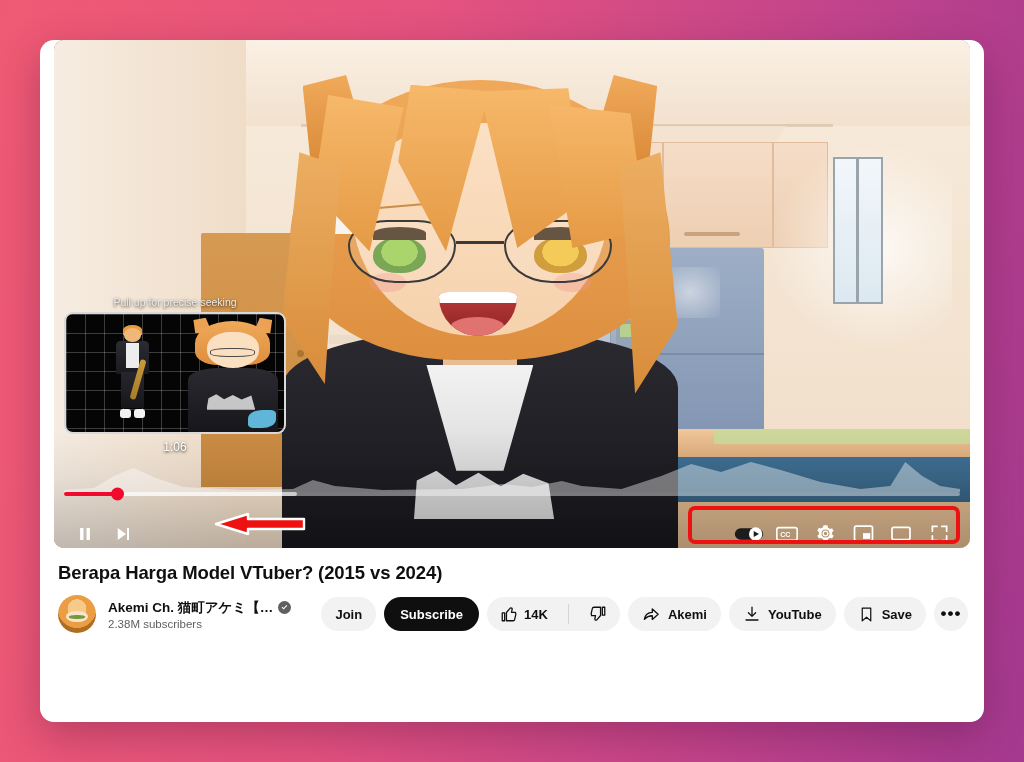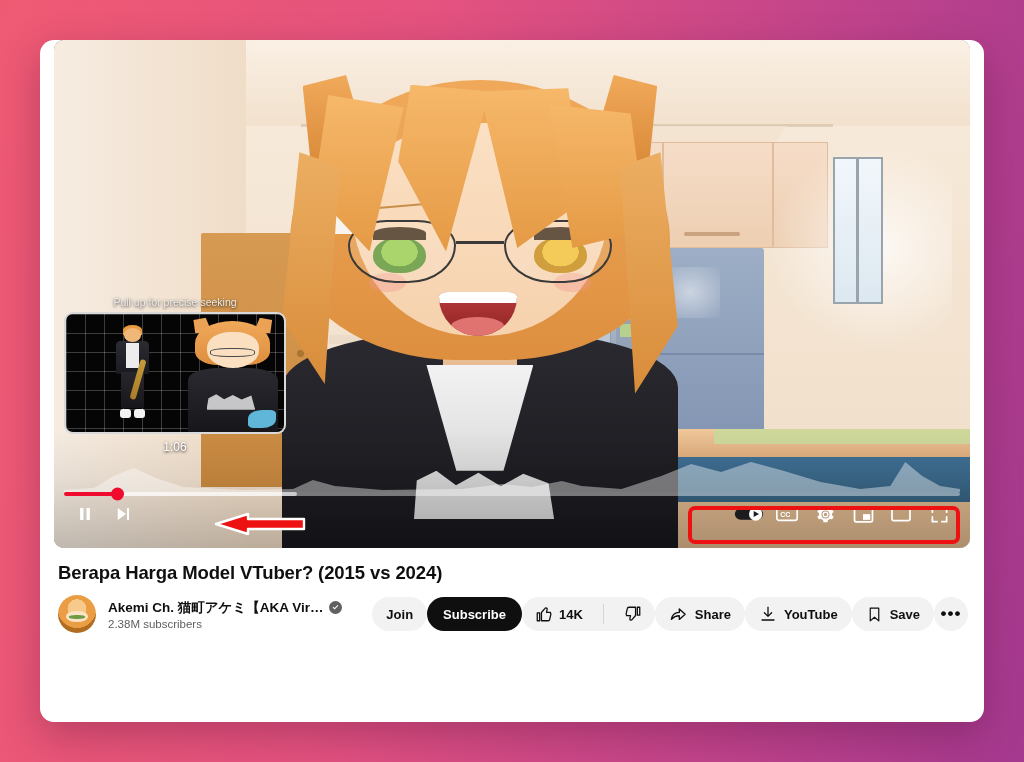--- a/index.html
+++ b/index.html
@@ -322,21 +322,21 @@
                 transform: translateY(-50%); background: #f00b2e; border-radius: 50%; }
 
   .ctrl-bar {
     position: absolute; left: 0; right: 0; bottom: 0;
     height: 48px; display: flex; align-items: center;
     padding: 0 12px;
   }
   .ctrl-left, .ctrl-right { display: flex; align-items: center; }
   .ctrl-right { margin-left: auto; }
   .ctrl-btn {
-    width: 38px; height: 38px; display: flex; align-items: flex-start; justify-content: center;
+    width: 38px; height: 38px; display: flex; align-items: flex-end; justify-content: center;
     cursor: pointer; flex: none;
   }
 
   .arrow-annot {
     position: absolute; left: 158px; bottom: 9px;
     width: 95px; height: 30px;
   }
   .ctrl-highlight {
     position: absolute; right: 10px; bottom: 4px;
     width: 272px; height: 38px;
@@ -374,21 +374,21 @@
     white-space: nowrap; overflow: hidden; text-overflow: ellipsis;
     max-width: 232px; cursor: pointer;
   }
   .verified {
     width: 13px; height: 13px; border-radius: 50%; background: #606060;
     display: flex; align-items: center; justify-content: center; flex: none;
   }
   .verified svg { width: 9px; height: 9px; }
   .chan-subs { font-size: 11.5px; color: #606060; margin-top: 1px; }
 
-  .actions { display: flex; margin-left: 18px; }
+  .actions { display: flex; gap: 8px; margin-left: 18px; }
   .pill {
     height: 34px; border-radius: 17px; background: #f2f2f2;
     display: flex; align-items: center; gap: 7px;
     padding: 0 14px; font-size: 13px; font-weight: bold; color: #0f0f0f;
     cursor: pointer; white-space: nowrap; border: none;
     font-family: "Liberation Sans", sans-serif;
   }
   .pill.dark { background: #0f0f0f; color: #fff; padding: 0 16px; }
   .pill.group { padding: 0; }
   .pill-seg {
@@ -632,21 +632,21 @@
           <svg width="18" height="18" viewBox="0 0 24 24">
             <path d="M21 13.5h-3.2V3H21zM3.4 14.2h5.3l-.9 4.1c-.2 1 .5 2 1.6 2 .5 0 1-.2 1.3-.7L15.4 14V3H6.5c-1 0-1.8.6-2 1.6l-1.6 7c-.2 1.3.7 2.6 2 2.6h.5z" fill="none" stroke="#0f0f0f" stroke-width="1.7" stroke-linejoin="round"></path>
           </svg>
         </div>
       </div>
 
       <button class="pill">
         <svg width="19" height="19" viewBox="0 0 24 24">
           <path d="M3 18c1-6 5-8.4 10-8.6V5l7.4 6.6L13 18.2v-4.6c-4 .1-7 1.3-10 4.4z" fill="none" stroke="#0f0f0f" stroke-width="1.7" stroke-linejoin="round"></path>
         </svg>
-        <span>Share</span>
+        <span>Akemi</span>
       </button>
 
       <button class="pill">
         <svg width="18" height="18" viewBox="0 0 24 24">
           <path d="M12 3v12M7.2 10.4 12 15.2l4.8-4.8M4 20h16" fill="none" stroke="#0f0f0f" stroke-width="1.7" stroke-linecap="round" stroke-linejoin="round"></path>
         </svg>
         <span>YouTube</span>
       </button>
 
       <button class="pill">

